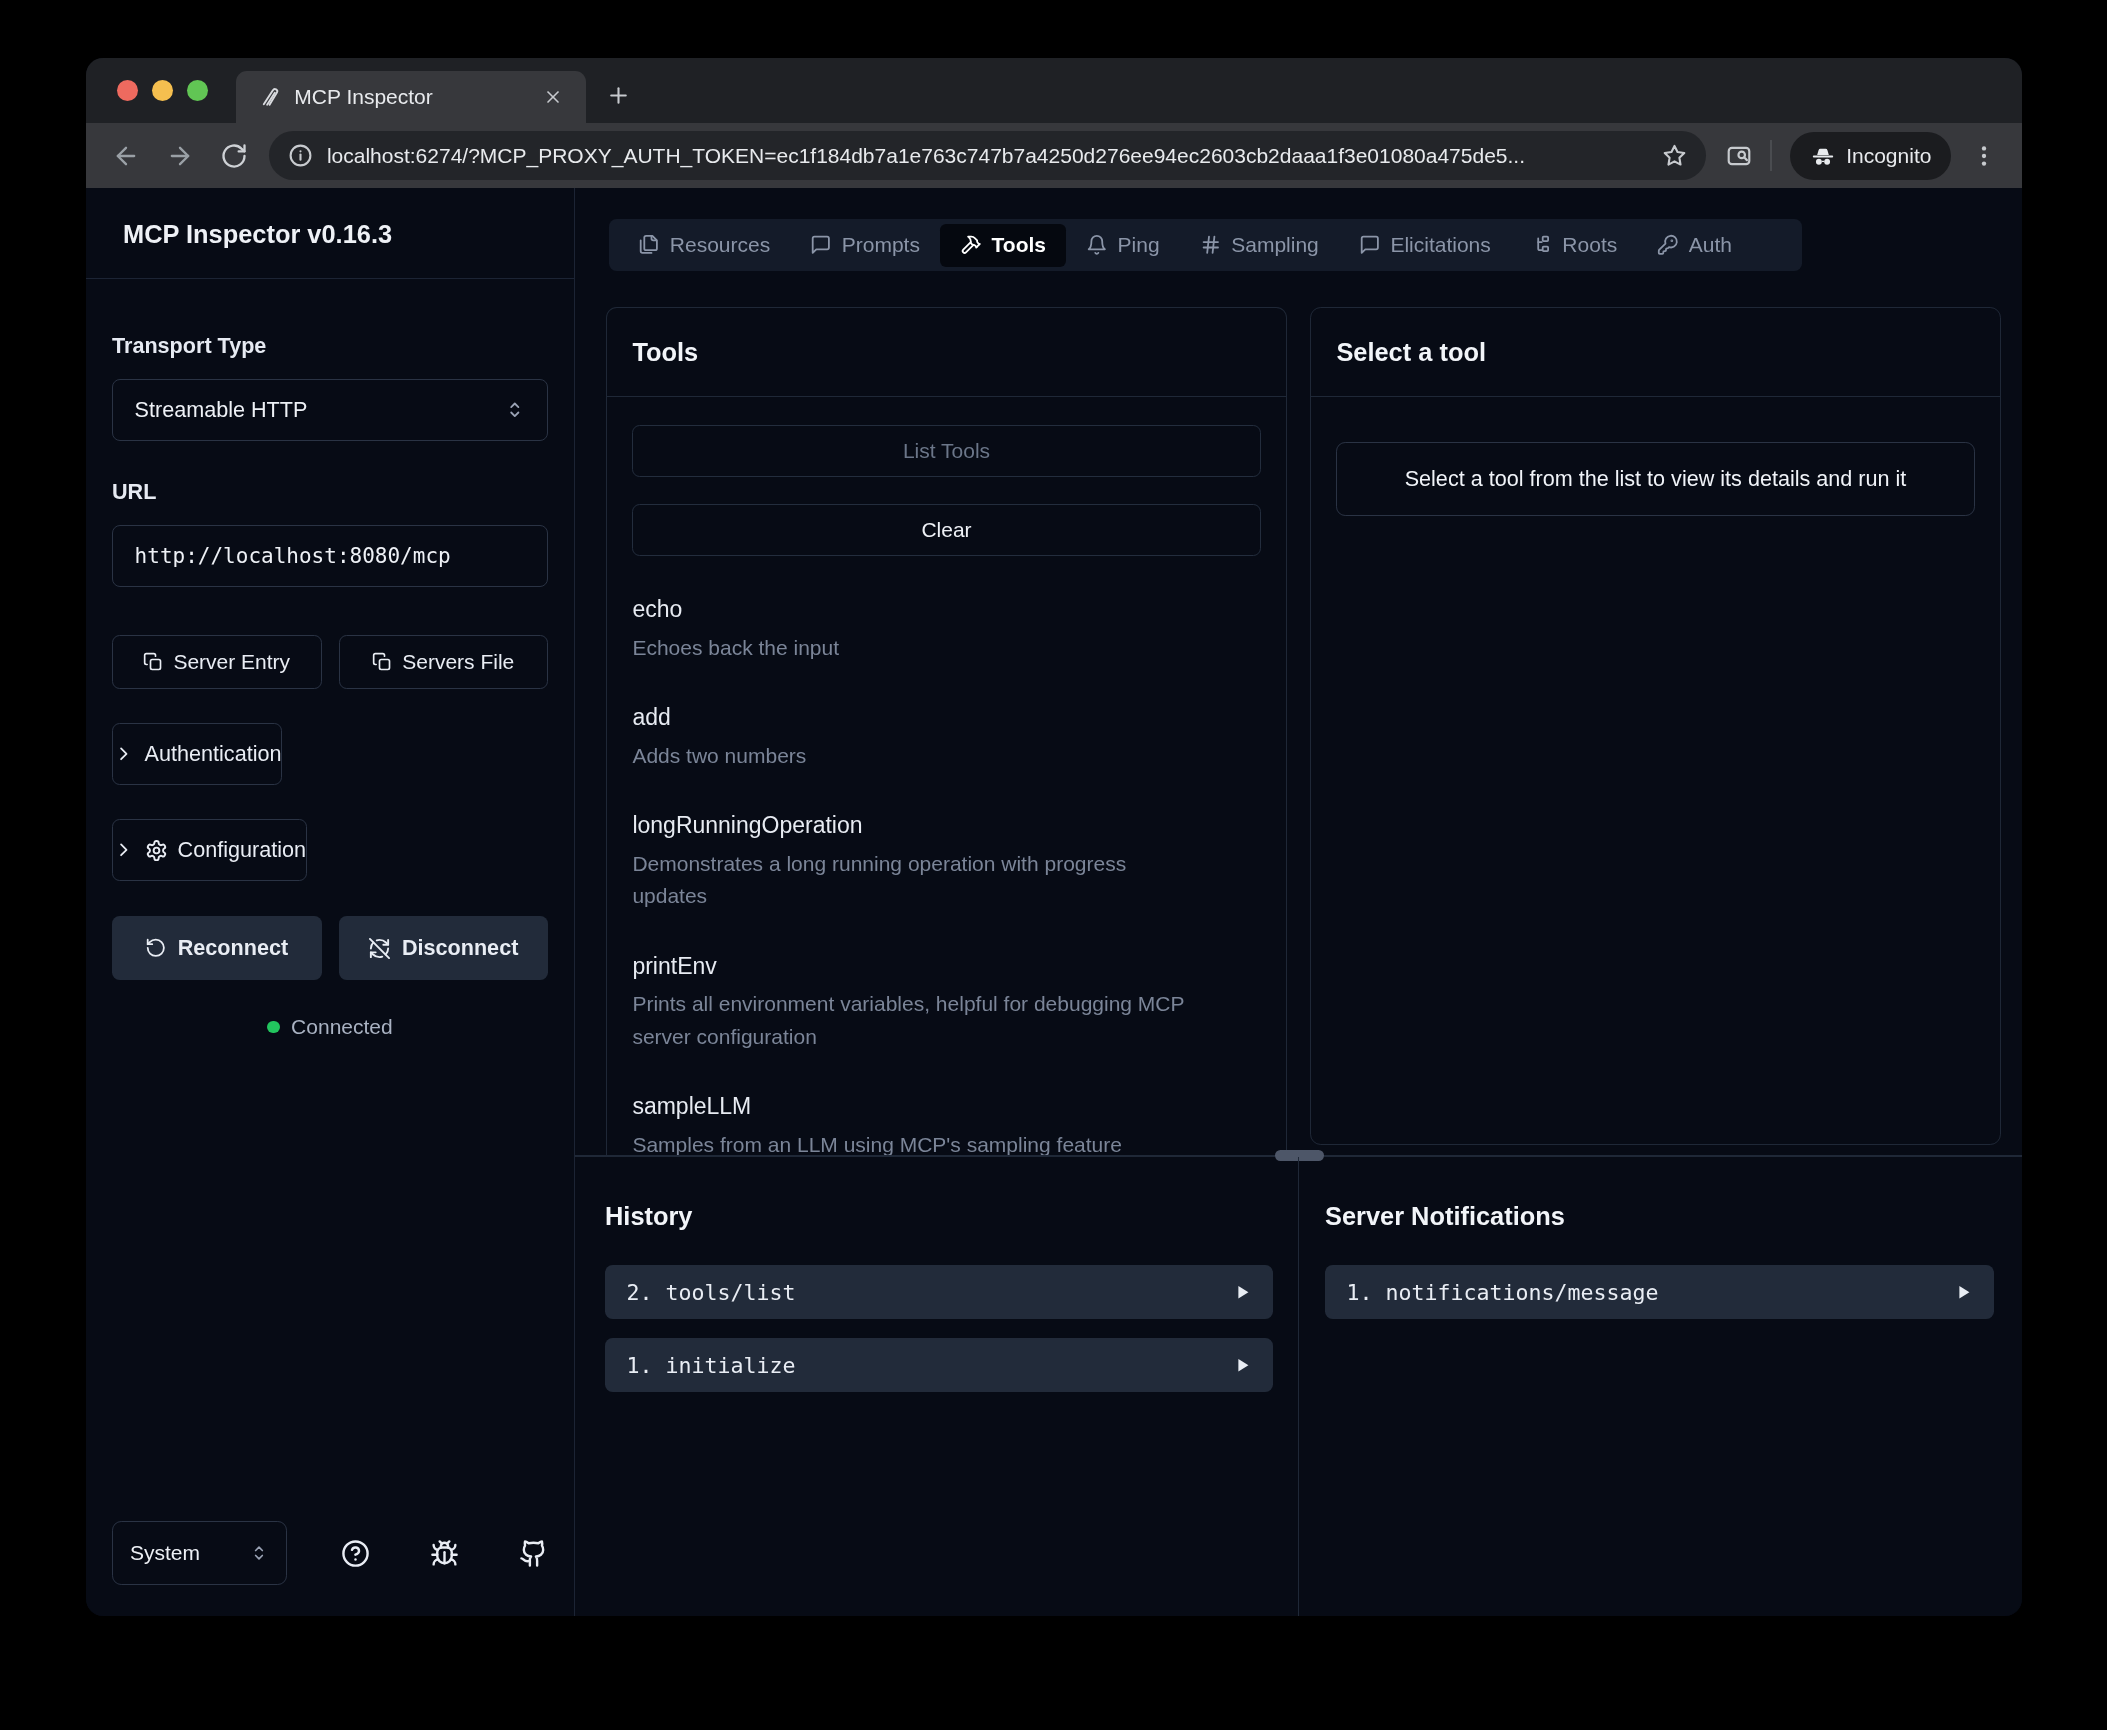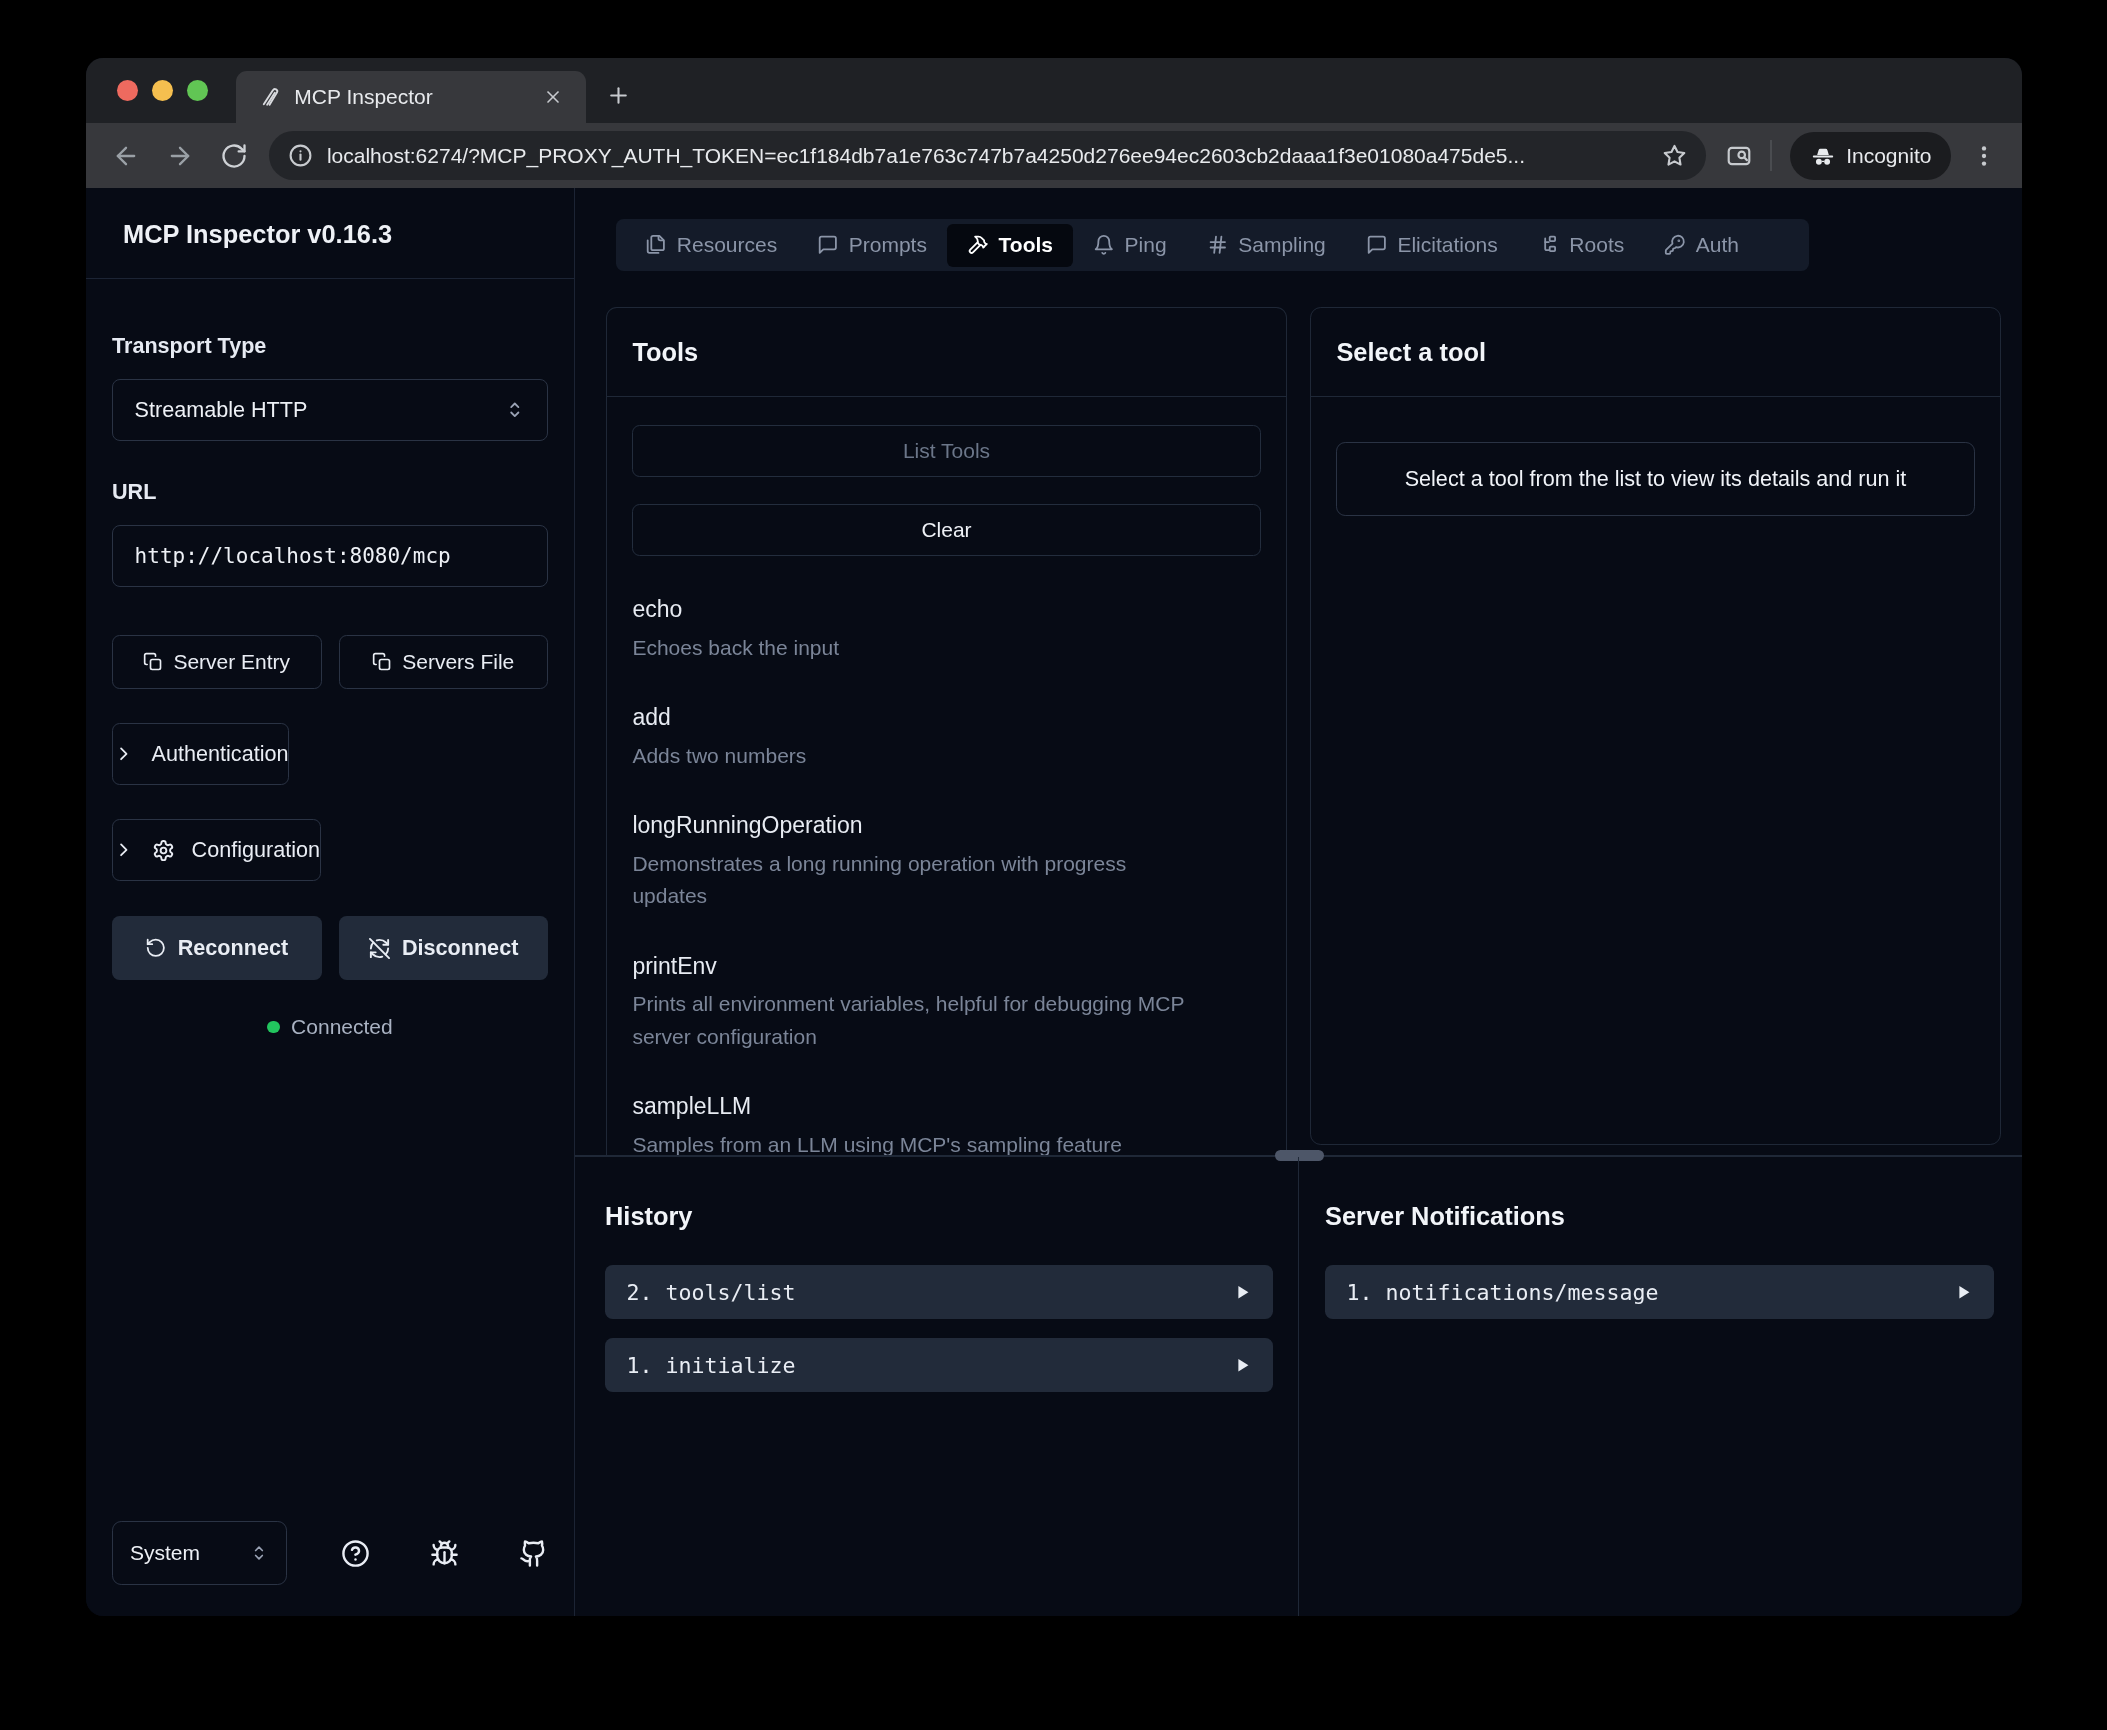--- a/index.html
+++ b/index.html
@@ -46,36 +46,36 @@
   .fld-label { font-size:21.6px; font-weight:600; color:#e6eaf2; }
   .selectbox, .inputbox { margin-top:20px; height:62px; border:1.5px solid #2a3344; border-radius:8px;
     display:flex; align-items:center; padding:0 21.6px; font-size:21.6px; color:#eef1f6; background:transparent; }
   .selectbox .chev { margin-left:auto; color:#9aa3b5; }
   .inputbox { font-family:"DejaVu Sans Mono", monospace; font-size:21px; }
   .mt-url { margin-top:38px; }
   .btn2row { margin-top:48px; display:flex; gap:17px; }
   .sbtn { flex:1; height:54px; border:1.5px solid #2a3344; border-radius:7.7px; display:flex; align-items:center;
     justify-content:center; gap:10px; font-size:21px; color:#e9edf4; background:transparent; }
   .wide-btn { margin-top:34px; height:62px; border:1.5px solid #2a3344; border-radius:7.7px; display:flex;
-    align-items:center; justify-content:center; gap:17px; font-size:21.6px; color:#e9edf4; background:transparent; }
+    align-items:center; justify-content:center; gap:10px; font-size:21.6px; color:#e9edf4; background:transparent; }
   .solid-row { margin-top:35px; display:flex; gap:17px; }
   .solidbtn { flex:1; height:64px; border-radius:7.7px; background:#222b3a; display:flex; align-items:center;
     justify-content:center; gap:10.8px; font-size:21.6px; color:#e9edf4; border:none;font-weight:bold; }
   .status { margin-top:35px; display:flex; align-items:center; justify-content:center; gap:11.5px; }
   .dot { width:12.3px; height:12.3px; border-radius:50%; background:#22c55e; }
   .status-txt { font-size:21px; color:#a9b2c2; }
   .sb-footer { margin-top:auto; padding:0 26px 31px; display:flex; align-items:center; }
   .theme-select { width:178px; height:64px; border:1.5px solid #2a3344; border-radius:9.2px; display:flex;
     align-items:center; padding:0 17px; font-size:21px; color:#eef1f6; gap:10.8px; }
   .theme-select .chev { margin-left:auto; color:#9aa3b5; }
   .ft-icons { display:flex; align-items:center; gap:60px; margin-left:54px; color:#e9edf4; }
 
   .main { flex:1; position:relative; min-width:0; }
 
-  .tabbar { position:absolute; left:41px; top:31px; width:1193px; height:52px; background:#141b29;
+  .tabbar { position:absolute; left:34px; top:31px; width:1193px; height:52px; background:#141b29;
     border-radius:7.7px; display:flex; align-items:center; padding:0 9.2px; }
   .ttab { display:flex; align-items:center; gap:10px; padding:0 20px; height:43px; font-size:21px;
     color:#8b95a8; border-radius:6.2px; white-space:nowrap; }
   .ttab.active { background:#05080f; color:#ffffff; font-weight:600; }
 
   .card { position:absolute; border:1.5px solid #1f2837; border-radius:10.8px; background:transparent; }
   .card-tools { left:31px; top:119px; width:681px; height:849px; border-bottom:none; border-radius:10.8px 10.8px 0 0; }
   .card-detail { left:735px; top:119px; width:691px; height:838px; }
   .card-head { height:89px; display:flex; align-items:center; padding:0 25.4px; border-bottom:1.5px solid #1f2837;
     font-size:25.4px; font-weight:700; color:#f2f5f9; }

